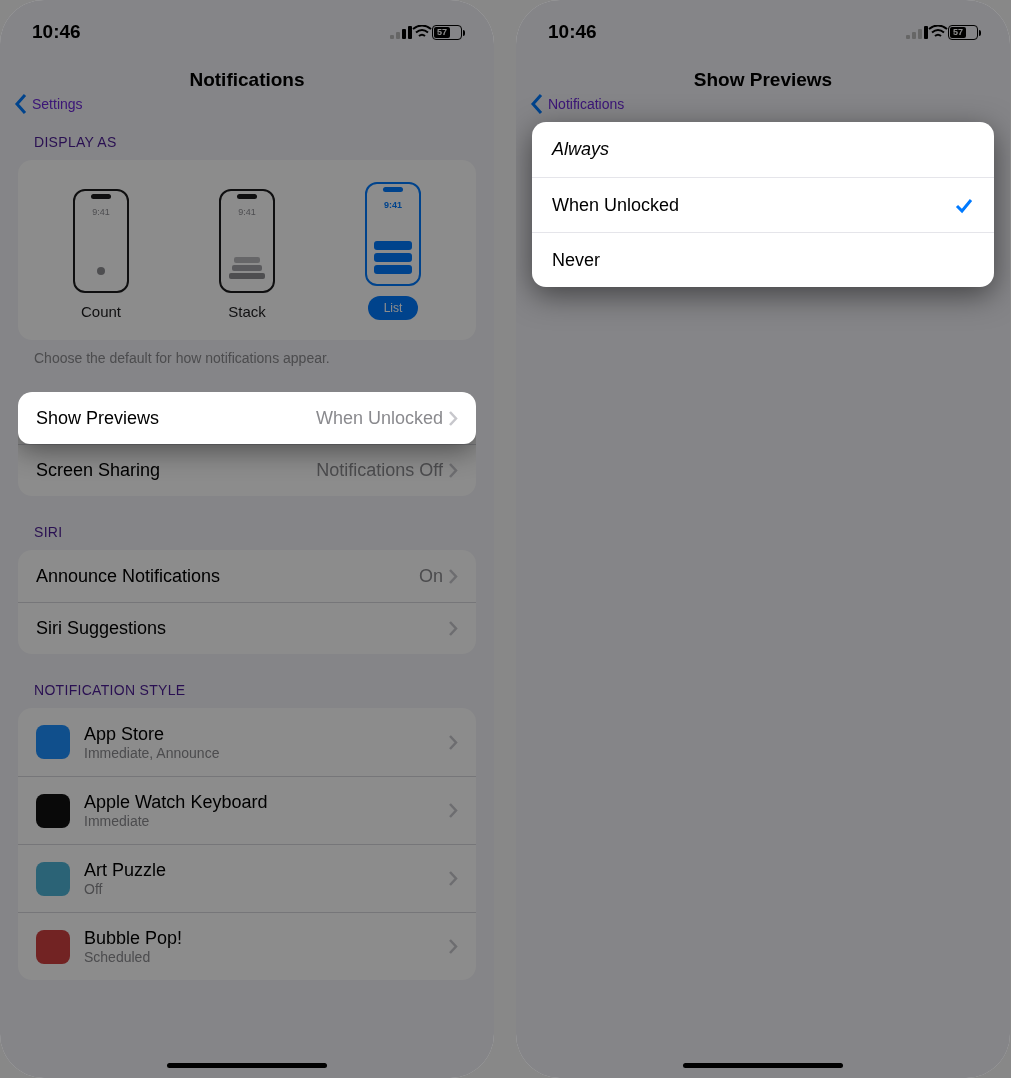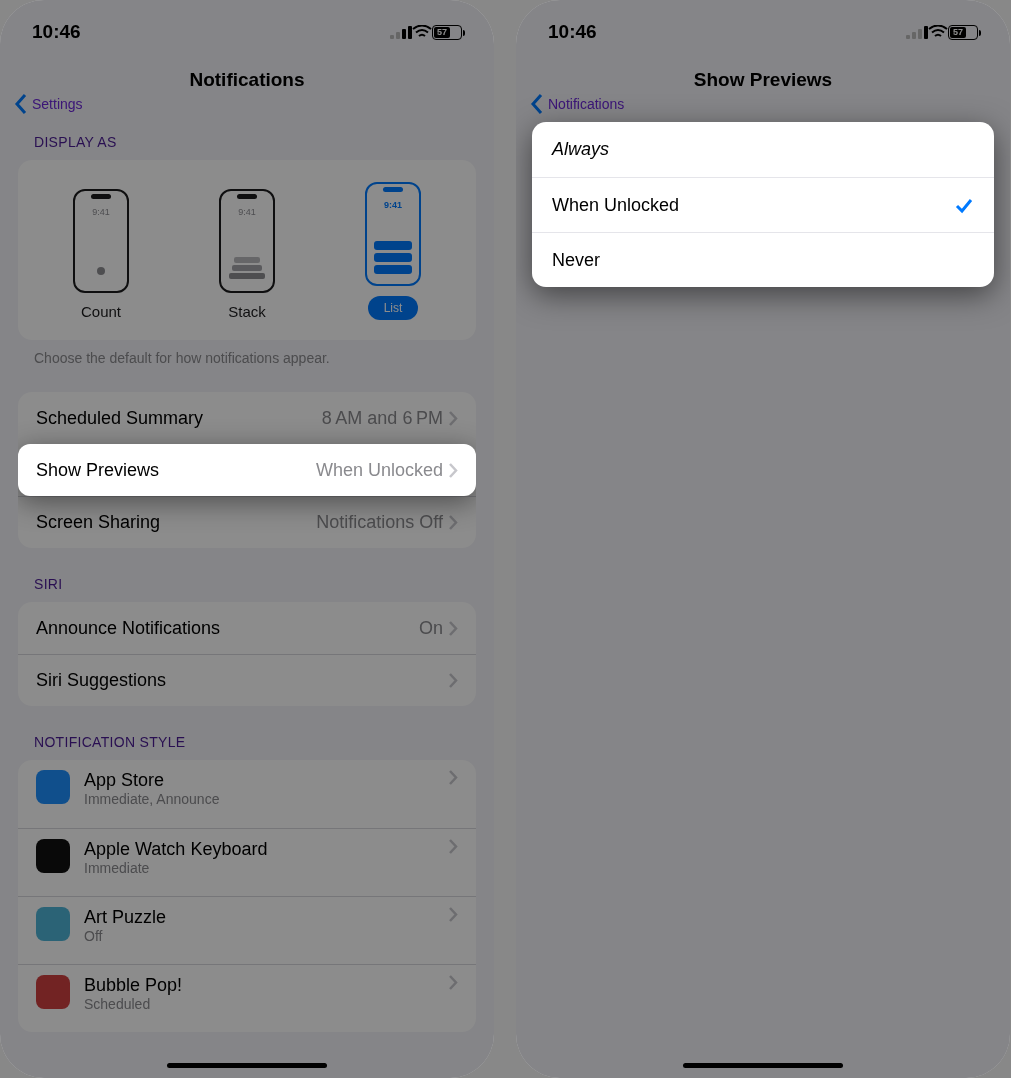--- a/index.html
+++ b/index.html
@@ -99,21 +99,21 @@
     border-top:0.5px solid #d8d8dc; font-size:18px;
   }
   .row:first-child{ border-top:none;}
   .row .value { color:#8a8a8e; display:flex; align-items:center; gap:6px;}
   .chevron-right { width:9px; height:15px; stroke:#c7c7cc; stroke-width:2.5; fill:none;}
   .highlighted {
     position: relative; z-index: 100; background:#fff; border-radius:12px;
     box-shadow: 0 6px 28px rgba(0,0,0,.45);
     border-top:none !important;
   }
-  .app-row { display:flex; align-items:flex-start; padding:10px 18px; border-top:0.5px solid #d8d8dc; min-height:68px;}
+  .app-row { display:flex; align-items:center; padding:10px 18px; border-top:0.5px solid #d8d8dc; min-height:68px;}
   .app-row:first-child{border-top:none;}
   .app-icon { width:34px;height:34px;border-radius:8px; margin-right:14px; flex-shrink:0;}
   .app-text { flex:1; display:flex; flex-direction:column;}
   .app-name { font-size:18px;}
   .app-sub { font-size:14px; color:#8a8a8e;}
   .check { width:20px; height:20px; stroke:#007aff; stroke-width:3; fill:none;}
   .phone2-content{ padding:16px;}
   .options-card{
     position:relative; z-index:100; background:#fff; border-radius:14px;
     box-shadow:0 8px 30px rgba(0,0,0,.5);
@@ -191,26 +191,20 @@
               <div></div>
             </div>
           </div>
           <div class="pill">List</div>
         </div>
       </div>
     <div class="footer-note">Choose the default for how notifications appear.</div>
 
     <div style="height:26px"></div>
     <div class="card" id="group1">
-        <div class="row">
-          <span>Scheduled Summary</span>
-          <span class="value">8 AM and 6 PM <svg class="chevron-right" viewBox="0 0 9 15">
-              <polyline points="1,1 7,7.5 1,14"></polyline>
-            </svg></span>
-        </div>
         <div class="row highlighted">
           <span>Show Previews</span>
           <span class="value">When Unlocked <svg class="chevron-right" viewBox="0 0 9 15">
               <polyline points="1,1 7,7.5 1,14"></polyline>
             </svg></span>
         </div>
         <div class="row">
           <span>Screen Sharing</span>
           <span class="value">Notifications Off <svg class="chevron-right" viewBox="0 0 9 15">
               <polyline points="1,1 7,7.5 1,14"></polyline>

